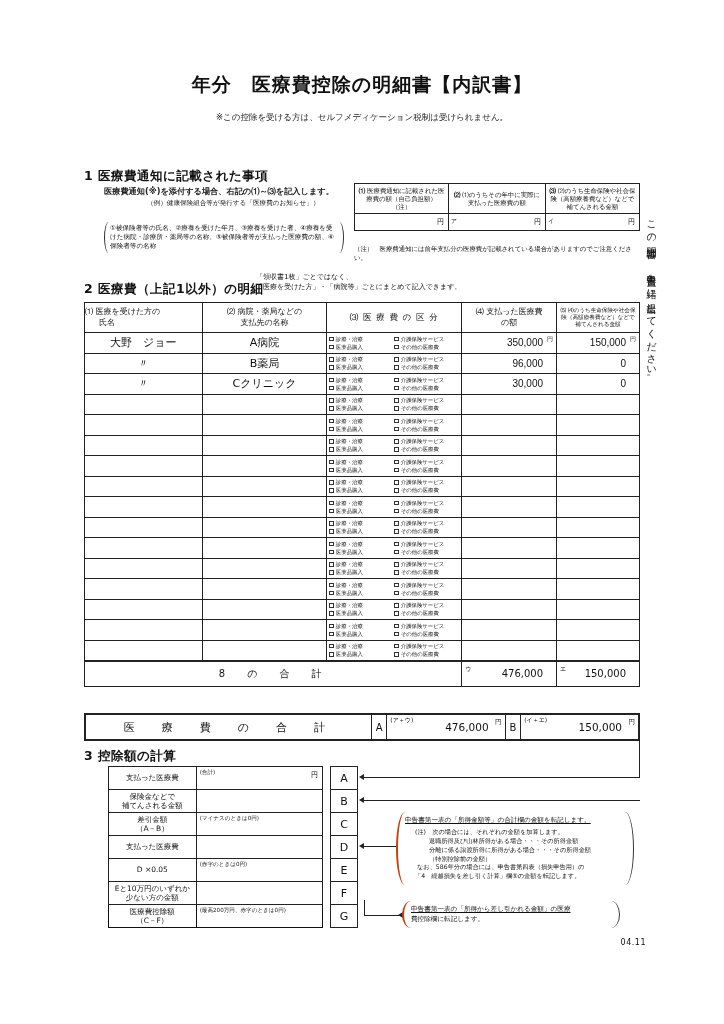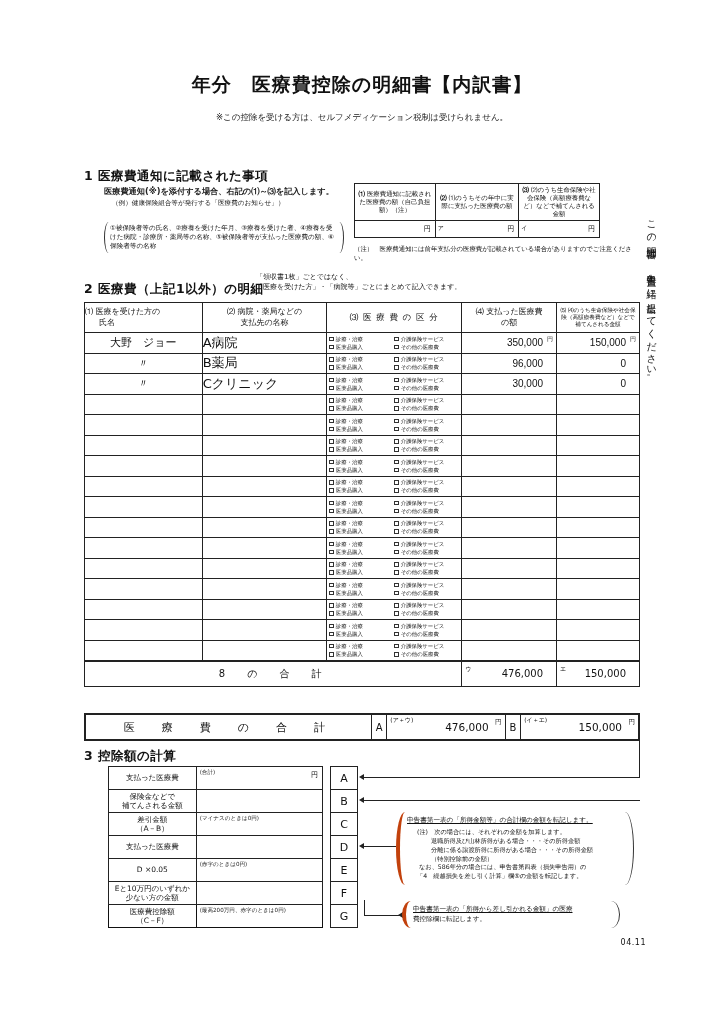--- a/index.html
+++ b/index.html
@@ -34,21 +34,21 @@
   .s1-desc { position:absolute; left:104px; top:186px; width:240px; font-size:7.4px; line-height:1.35; color:#222; }
   .s1-desc .lead { font-size:8.2px; font-weight:bold; display:block; margin-bottom:2px; }
   .s1-desc .sm { display:block; font-size:6.6px; line-height:1.3; }
   .s1-bracket { position:absolute; left:104px; top:222px; width:240px; font-size:6.6px; line-height:1.35;
                 border-left:1px solid #333; border-right:1px solid #333; border-radius:8px/26px;
                 padding:2px 5px; }
 
   table.grid { border-collapse:collapse; }
   table.grid td, table.grid th { border:1px solid #222; padding:0; vertical-align:middle; font-weight:normal; }
 
-  #s1-table { position:absolute; left:354px; top:183px; width:246px; }
+  #s1-table { position:absolute; left:354px; top:183px; width:286px; }
   #s1-table td { font-size:6.4px; line-height:1.25; text-align:center; }
   #s1-table .hdr { height:30px; padding:2px 3px; }
   #s1-table .hdr .num { font-weight:bold; }
   #s1-table .val { height:17px; text-align:right; padding-right:4px; position:relative; font-size:7px; }
   #s1-table .val .mk { position:absolute; left:2px; top:3px; font-size:6px; }
   .s1-note { position:absolute; left:354px; top:245px; width:286px; font-size:6.4px; line-height:1.35; }
 
   
   .vert { position:absolute; left:646px; top:214px; writing-mode:vertical-rl; text-orientation:upright;
           font-size:10px; letter-spacing:1px; line-height:1; height:270px; }
@@ -65,21 +65,21 @@
   #s2-table col.c5 { width:83px; }
   #s2-table td { font-size:7px; }
   #s2-table thead td { text-align:center; vertical-align:middle; height:30px; padding:2px 3px; line-height:1.3; }
   #s2-table thead td.h1 { font-size:8px; text-align:left; padding-left:0; }
   #s2-table thead td.h2 { font-size:8px; }
   #s2-table thead td.h3 { font-size:8.5px; letter-spacing:1px; }
   #s2-table thead td.h4 { font-size:8px; }
   #s2-table thead td.h5 { font-size:5.6px; line-height:1.25; }
   #s2-table tbody tr { height:20.5px; }
   #s2-table td.nm { text-align:center; font-size:11px; }
-  #s2-table td.pl { text-align:left; font-size:13px; }
+  #s2-table td.pl { text-align:center; font-size:11px; }
   #s2-table td.kb { padding:1px 2px; }
   #s2-table td.amt { text-align:right; padding-right:13px; font-size:10px; position:relative; font-family:Liberation Sans, sans-serif; }
   #s2-table td.amt .yen { position:absolute; right:3px; top:2px; font-size:6px; }
   .kbgrid { display:grid; grid-template-columns:1fr 1fr; font-size:5.4px; line-height:1.5; }
   .kbgrid span { white-space:nowrap; }
   .cb { display:inline-block; width:4.5px; height:4.5px; border:0.8px solid #333; margin-right:2px;
         vertical-align:-0.5px; }
   #s2-table tr.totrow td { height:26px; border-top:2px solid #222; }
   #s2-table td.totlabel { text-align:center; font-size:10px; letter-spacing:6px; }
   #s2-table td.totamt { text-align:right; padding-right:13px; font-size:10px; position:relative; }
@@ -104,21 +104,21 @@
   #s3-table td.v .yen { position:absolute; right:4px; top:3px; font-size:7px; }
   #s3-table tr.strong td { border:1.6px solid #111; }
 
   #letters { position:absolute; left:330px; top:766px; width:28px; }
   #letters td { border:1px solid #222; height:23px; text-align:center; font-size:11px; }
 
   .conn { position:absolute; background:#222; }
   .arrow { position:absolute; width:0; height:0; border-top:3px solid transparent;
            border-bottom:3px solid transparent; border-right:5px solid #222; }
 
-  .callout { position:absolute; border-left:4px solid #c2410c; border-right:1px solid #333;
+  .callout { position:absolute; border-left:2px solid #c2410c; border-right:1px solid #333;
              border-radius:9px/50%; padding:4px 7px; font-size:6.2px; line-height:1.45; }
   #co1 { left:396px; top:812px; width:238px; }
   #co1 .t { font-size:6.6px; text-decoration:underline; display:block; margin-bottom:2px; }
   #co1 .ind { display:block; padding-left:10px; }
   #co2 { left:402px; top:901px; width:218px; }
   #co2 .t2 { font-size:6.6px; }
   #co2 u { text-decoration:underline; }
 
   .verno { position:absolute; right:78px; top:938px; font-size:8px; letter-spacing:0.5px; }
 </style>
@@ -131,21 +131,21 @@
     <div class="title">年分　医療費控除の明細書【内訳書】</div>
   </div>
   <div class="subnote">※この控除を受ける方は、セルフメディケーション税制は受けられません。</div>
 
 
   <div class="vert">この明細書は、申告書と一緒に提出してください。</div>
 
   <div class="sec-head" id="sec1-head">1  医療費通知に記載された事項</div>
   <div class="s1-desc">
     <span class="lead">医療費通知(※)を添付する場合、右記の⑴～⑶を記入します。</span>
-    <span class="sm" style="padding-left:8px;">（例）健康保険組合等が発行する「医療費のお知らせ」）</span>
+    <span class="sm" style="padding-left:8px;margin-left:35px;">（例）健康保険組合等が発行する「医療費のお知らせ」）</span>
   </div>
   <div class="s1-bracket">①被保険者等の氏名、②療養を受けた年月、③療養を受けた者、④療養を受けた病院・診療所・薬局等の名称、⑤被保険者等が支払った医療費の額、⑥保険者等の名称</div>
 
   <table class="grid" id="s1-table">
     <tbody>
         <tr>
       <td class="hdr" style="width:33%">
         <span class="num">⑴</span>
         <span>医療費通知に記載された医療費の額（自己負担額）（注）</span>
       </td>

